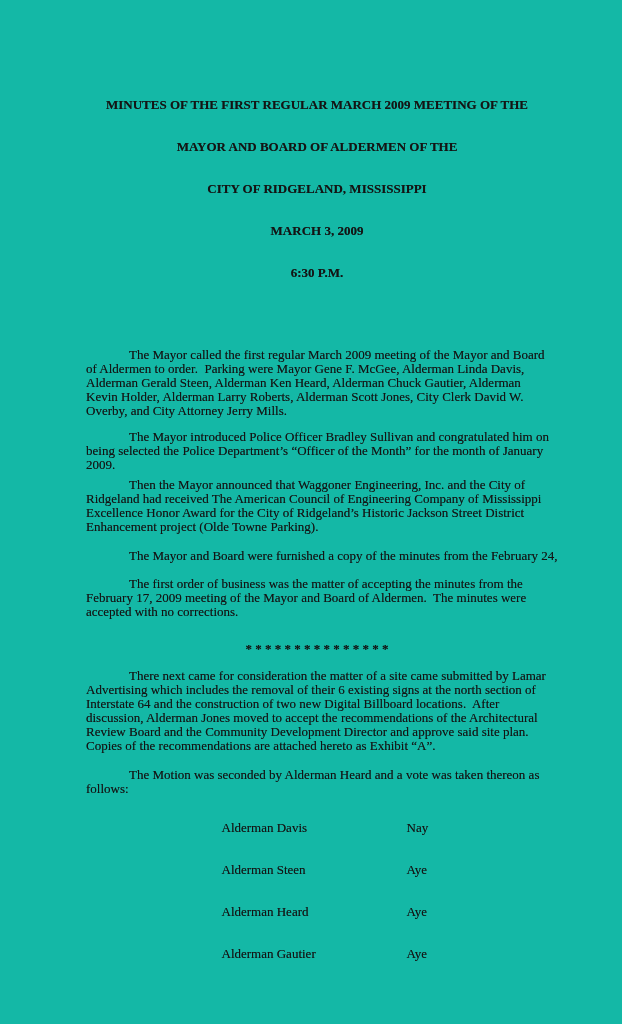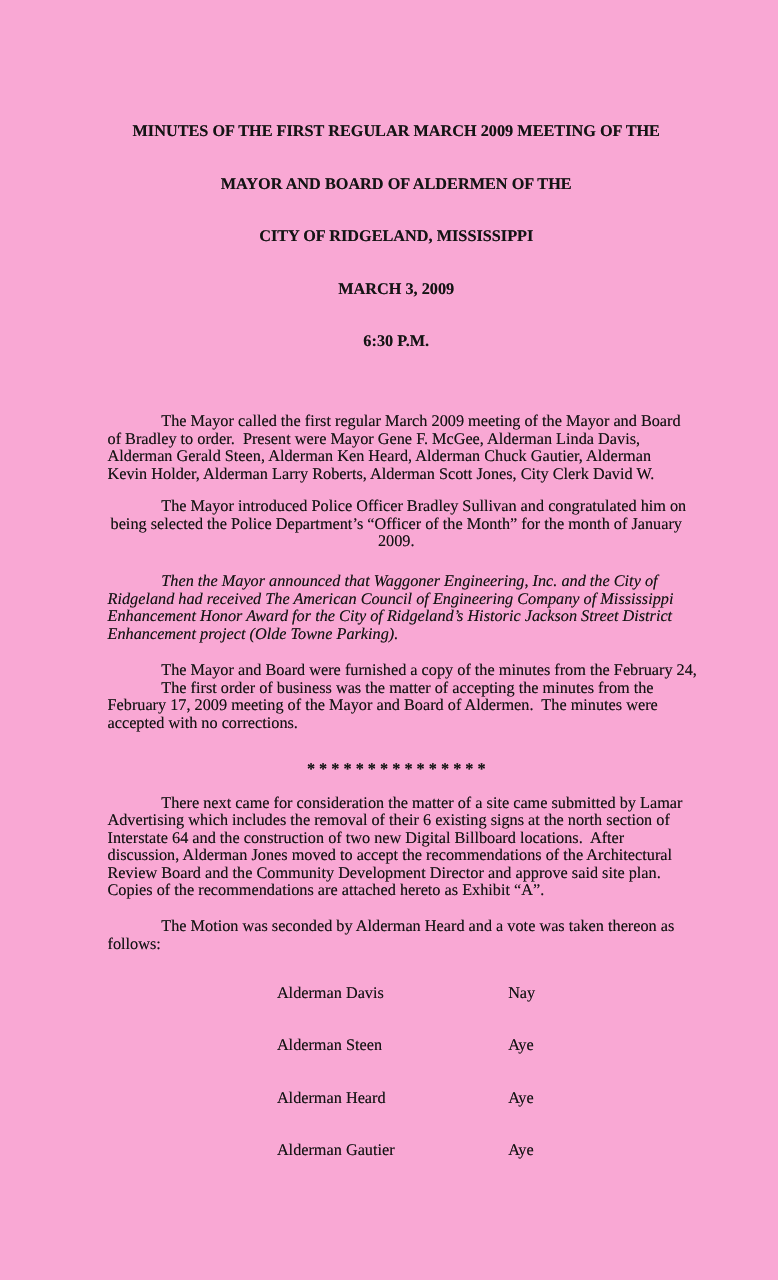--- a/index.html
+++ b/index.html
@@ -1,39 +1,39 @@
 <!DOCTYPE html>
 <html><head>
 <meta charset="utf-8">
 <style>
   html, body { margin: 0; padding: 0; background: #e8e8e8; }
   .page {
     width: 622px;
     height: 1024px;
     margin: 0 auto;
-    background: #f9a8d4;
+    background: #14b8a6;
     overflow: hidden;
     box-sizing: border-box;
     padding: 70px 74px 0 86px;
     font-family: "Liberation Serif", serif;
     font-size: 13px;
     line-height: 14px;
     color: #141414;
     text-shadow: 0 0 0.35px rgba(20,20,20,0.55);
   }
   .line { white-space: pre; }
   .indent { padding-left: 43px; }
   .center { text-align: center; white-space: pre; }
   .bold { font-weight: bold; }
   .title-block { }
-  .mt-p1 { margin-top: 22px; }
-  .mt-p2 { margin-top: 12px; text-align: center; }
-  .mt-p3 { margin-top: 18px; font-style: italic; }
+  .mt-p1 { margin-top: 40px; }
+  .mt-p2 { margin-top: 12px; }
+  .mt-p3 { margin-top: 6px; }
   .mt-p4 { margin-top: 15px; }
-  .mt-p5 { }
+  .mt-p5 { margin-top: 14px; }
   .mt-sep1 { margin-top: 23px; }
   .mt-head1 { margin-top: 12px; }
   .mt-p6 { margin-top: 13px; }
   .mt-p7 { margin-top: 15px; }
   .mt-table { margin-top: 11px; }
   .vote-table { margin-left: 116px; }
   .vote-row { white-space: pre; }
   .vote-name { display: inline-block; width: 185px; }
   .vote-value { display: inline-block; }
 </style>
@@ -45,35 +45,36 @@
   <div class="title-block center bold">
     <div class="line center">MINUTES OF THE FIRST REGULAR MARCH 2009 MEETING OF THE</div>
     <div class="line center">MAYOR AND BOARD OF ALDERMEN OF THE</div>
     <div class="line center">CITY OF RIDGELAND, MISSISSIPPI</div>
     <div class="line center">MARCH 3, 2009</div>
     <div class="line center">6:30 P.M.</div>
   </div>
 
   <div class="mt-p1">
     <div class="line indent">The Mayor called the first regular March 2009 meeting of the Mayor and Board</div>
-    <div class="line">of Bradley to order.  Present were Mayor Gene F. McGee, Alderman Linda Davis,</div>
+    <div class="line">of Aldermen to order.  Parking were Mayor Gene F. McGee, Alderman Linda Davis,</div>
     <div class="line">Alderman Gerald Steen, Alderman Ken Heard, Alderman Chuck Gautier, Alderman</div>
     <div class="line">Kevin Holder, Alderman Larry Roberts, Alderman Scott Jones, City Clerk David W.</div>
+    <div class="line">Overby, and City Attorney Jerry Mills.</div>
   </div>
 
   <div class="mt-p2">
     <div class="line indent">The Mayor introduced Police Officer Bradley Sullivan and congratulated him on</div>
     <div class="line">being selected the Police Department’s “Officer of the Month” for the month of January</div>
     <div class="line">2009.</div>
   </div>
 
   <div class="mt-p3">
     <div class="line indent">Then the Mayor announced that Waggoner Engineering, Inc. and the City of</div>
     <div class="line">Ridgeland had received The American Council of Engineering Company of Mississippi</div>
-    <div class="line">Enhancement Honor Award for the City of Ridgeland’s Historic Jackson Street District</div>
+    <div class="line">Excellence Honor Award for the City of Ridgeland’s Historic Jackson Street District</div>
     <div class="line">Enhancement project (Olde Towne Parking).</div>
   </div>
 
   <div class="mt-p4">
     <div class="line indent">The Mayor and Board were furnished a copy of the minutes from the February 24,</div>
   </div>
 
   <div class="mt-p5">
     <div class="line indent">The first order of business was the matter of accepting the minutes from the</div>
     <div class="line">February 17, 2009 meeting of the Mayor and Board of Aldermen.  The minutes were</div>

